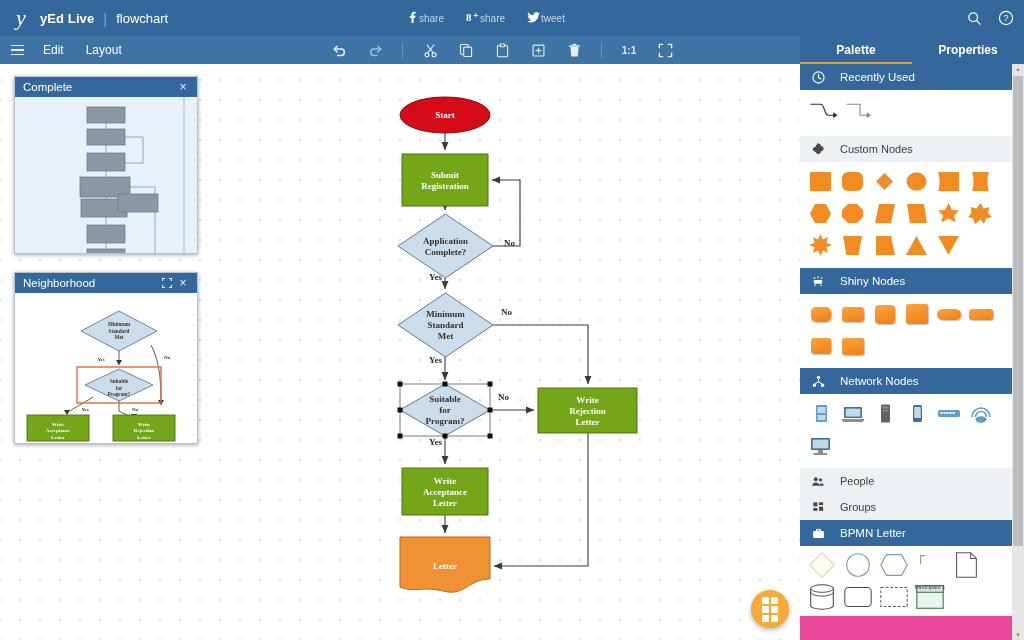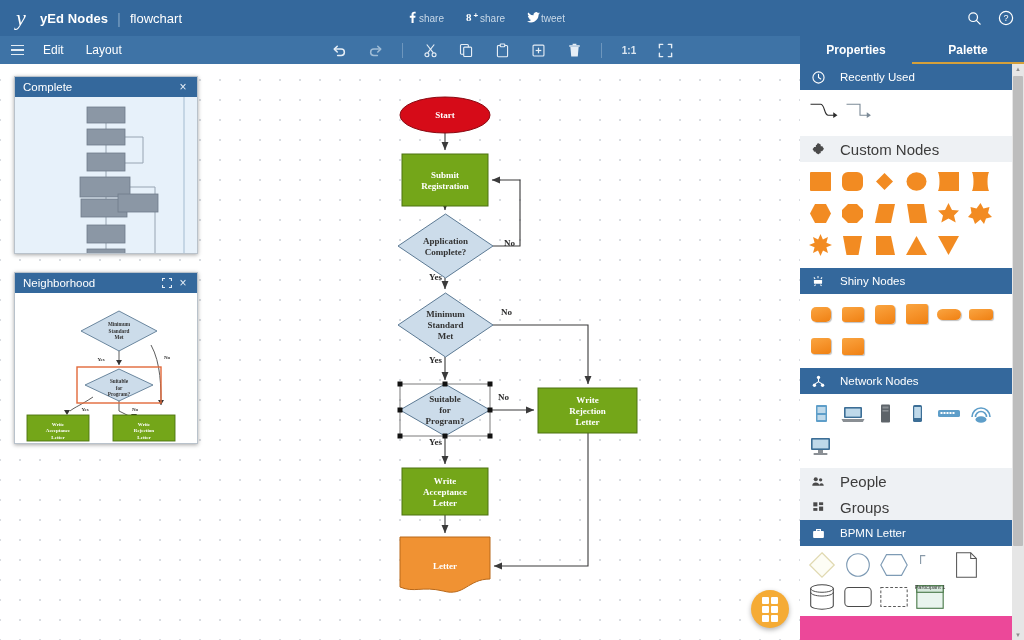--- a/index.html
+++ b/index.html
@@ -111,21 +111,21 @@
     height: 26px; background: #34689c; display: flex; align-items: center;
     padding-left: 10px; gap: 14px; cursor: pointer;
   }
   .sec-head.light { background: #eef1f4; }
   .sec-head .sec-ic {
     width: 16px; display: flex; align-items: center; justify-content: center;
     color: #ffffff; font-size: 12px;
   }
   .sec-head.light .sec-ic { color: #4a4a4a; }
   .sec-head .sec-label { color: #ffffff; font-size: 11.5px; }
-  .sec-head.light .sec-label { color: #3c3c3c; font-size: 15px; }
+  .sec-head.light .sec-label { color: #3c3c3c; font-size: 11px; }
   .sec-content {
     background: #ffffff; padding: 6px 7px 8px 7px;
     display: flex; flex-wrap: wrap; gap: 4px 4px; align-content: flex-start;
   }
   .pal-cell {
     width: 28px; height: 28px; display: flex; align-items: center;
     justify-content: center; cursor: pointer;
   }
   .pal-cell.wide { width: 32px; height: 30px; }
   .shiny {
@@ -192,21 +192,21 @@
   }
   .fab i { display: block; width: 7px; height: 7px; background: #ffffff; border-radius: 1px; }
 </style>
 </head>
 <body>
 
 <div id="app">
 
   <div class="topbar">
     <div class="brand-logo">y</div>
-    <div class="brand-name">yEd Nodes</div>
+    <div class="brand-name">yEd Live</div>
     <div class="brand-sep">|</div>
     <div class="doc-name">flowchart</div>
 
     <div class="social" id="social-bar">
         <div class="social-item">
           <span class="social-glyph"><svg width="12" height="12" viewBox="0 0 12 12">
               <path d="M7.6 12V6.8h1.7l.26-2H7.6V3.5c0-.58.16-.97 1-.97h1.06V.75A14 14 0 0 0 8.11.67C6.58.67 5.53 1.6 5.53 3.32V4.8H3.8v2h1.73V12z" fill="#ffffff"></path>
             </svg></span>
           <span class="social-label">share</span>
         </div>
@@ -449,22 +449,22 @@
       <i></i>
       <i></i>
       <i></i>
       <i></i>
       <i></i>
       <i></i>
     </div>
 
   <div class="panel">
     <div class="panel-tabs">
+      <div class="panel-tab active">Palette</div>
       <div class="panel-tab">Properties</div>
-      <div class="panel-tab active">Palette</div>
     </div>
     <div class="panel-body">
       <div class="scrollpane" id="palette-scrollpane">
           <div class="sec-head">
             <span class="sec-ic">
               <svg width="13" height="13" viewBox="0 0 14 14">
                 <circle cx="7" cy="7" r="6" fill="none" stroke="currentColor" stroke-width="1.2"></circle>
                 <path d="M7 3.6V7l2.4 1.6" fill="none" stroke="currentColor" stroke-width="1.2" stroke-linecap="round"></path>
               </svg>
             </span>

